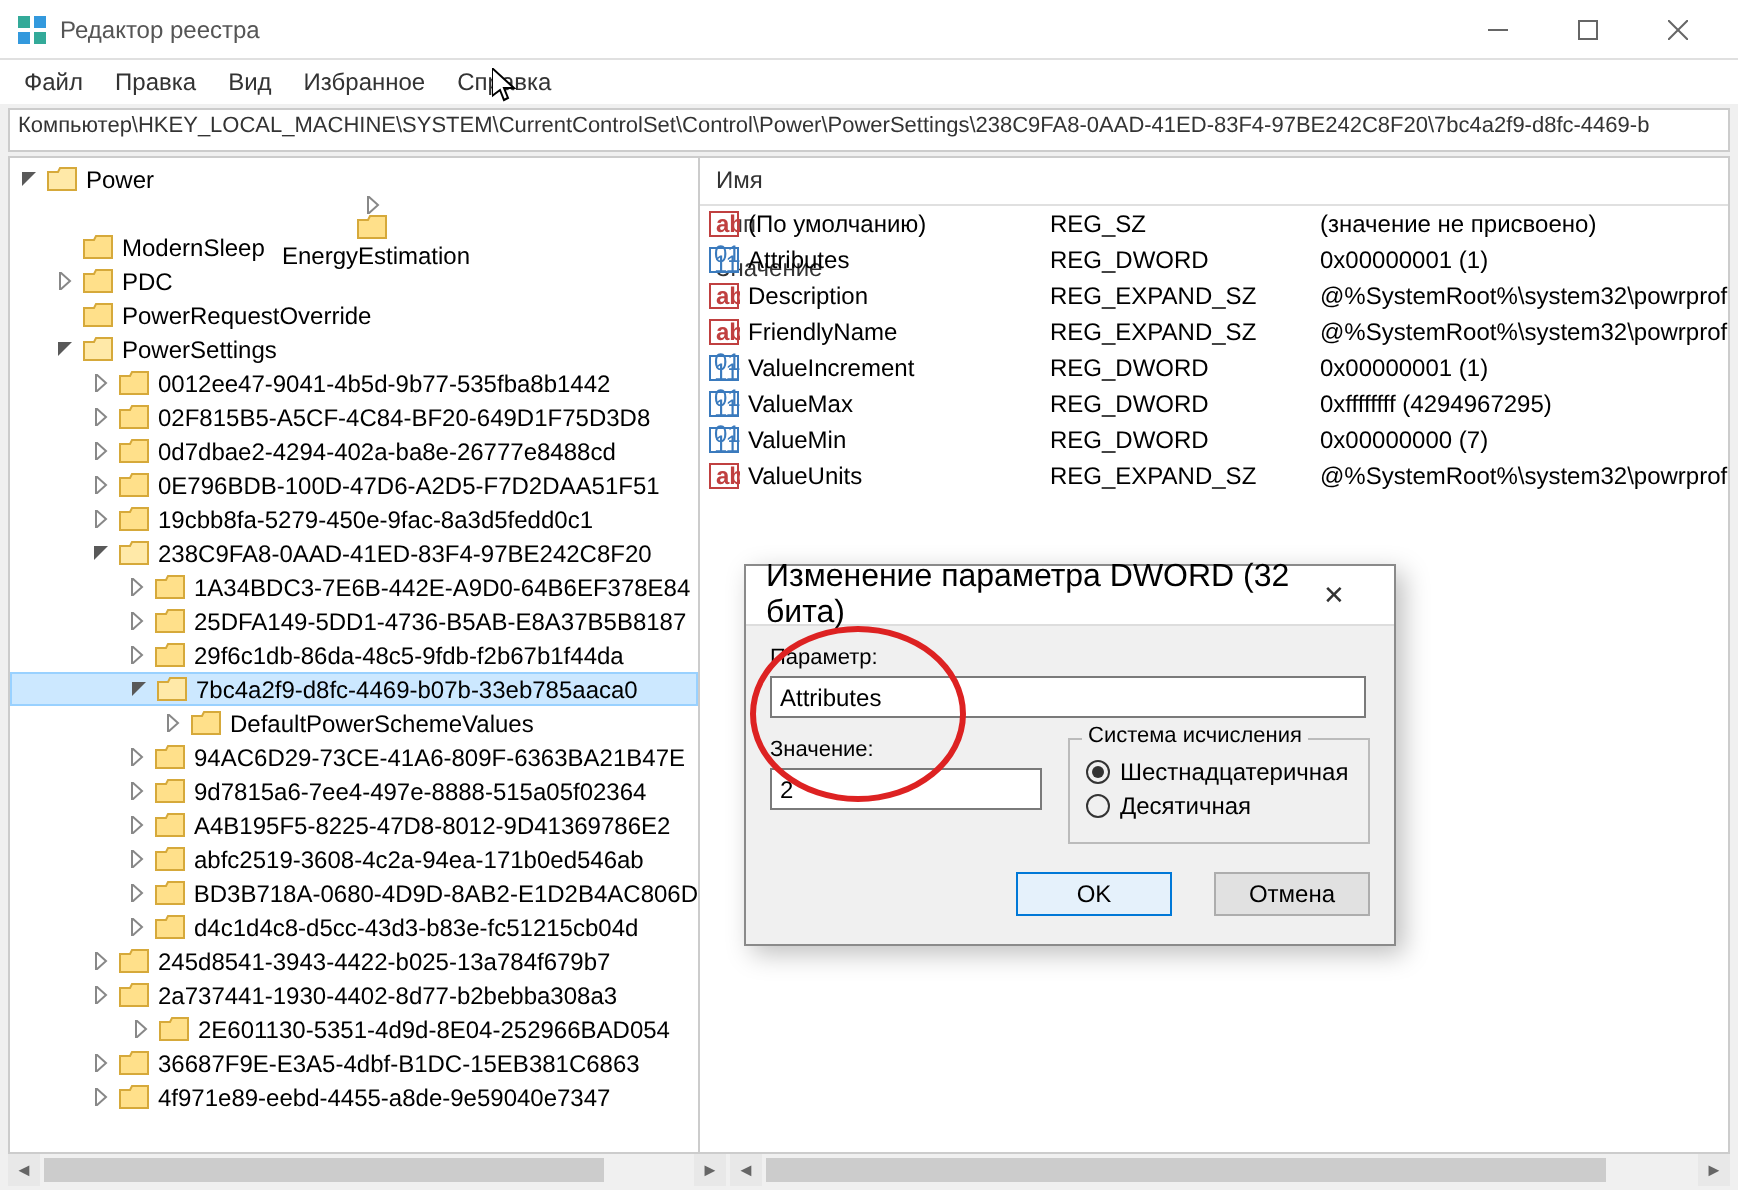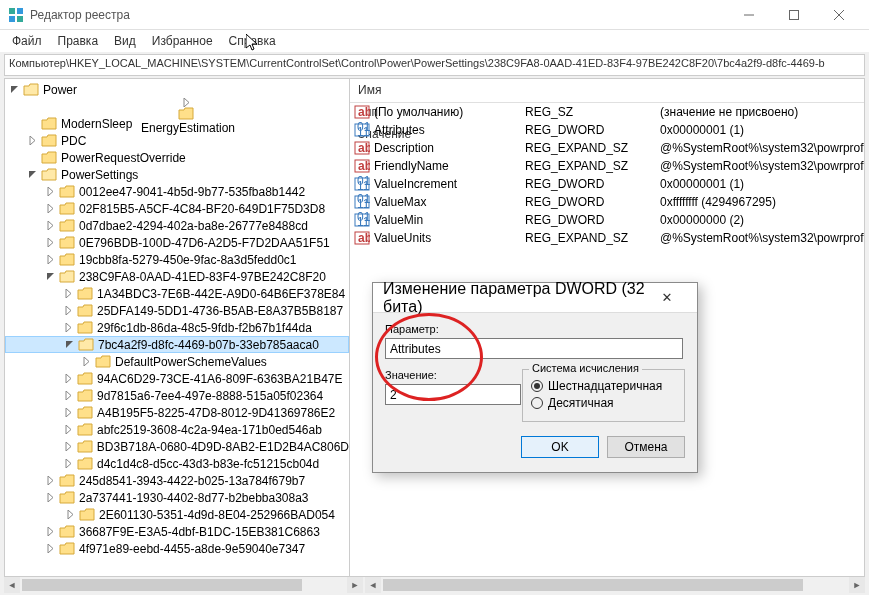--- a/index.html
+++ b/index.html
@@ -44,29 +44,29 @@
 .statusbar { height: 18px; background: #f0f0f0; }
 
 .dialog { position: absolute; left: 372px; top: 282px; width: 326px; background: #f0f0f0; border: 1px solid #8a8a8a; box-shadow: 4px 4px 12px rgba(0,0,0,0.25); }
 .dlg-title { height: 30px; display: flex; align-items: center; padding: 0 10px; background: #fff; border-bottom: 1px solid #ddd; }
 .dlg-title .t { flex: 1; font-size: 16px; color: #000; }
 .dlg-close { width: 40px; text-align: center; font-size: 13px; color: #333; }
 .dlg-body { padding: 10px 12px 14px; }
 .dlg-label { font-size: 11px; color: #000; margin-bottom: 3px; }
 .dlg-input { width: 298px; height: 21px; border: 1px solid #7a7a7a; background: #fff; padding: 2px 4px; font-size: 12px; }
 .dlg-input.ro { background: #fff; color: #000; }
-.dlg-row2 { display: flex; gap: 1px; margin-top: 10px; justify-content: center; }
+.dlg-row2 { display: flex; gap: 13px; margin-top: 10px; justify-content: center; }
 .dlg-left { flex: 0 0 136px; }
 .dlg-left .dlg-input { width: 136px; }
 .dlg-group { border: 1px solid #bbb; padding: 6px 8px 8px; position: relative; flex: 1; }
 .dlg-group .legend { position: absolute; top: -8px; left: 6px; background: #f0f0f0; padding: 0 3px; font-size: 11px; }
 .radio-row { display: flex; align-items: center; gap: 5px; font-size: 11px; margin: 3px 0; }
 .radio-dot { width: 12px; height: 12px; border: 1px solid #333; border-radius: 50%; display: inline-flex; align-items: center; justify-content: center; }
 .radio-dot.checked::after { content: ''; width: 6px; height: 6px; background: #333; border-radius: 50%; }
-.dlg-btns { display: flex; gap: 8px; justify-content: flex-end; margin-top: 14px; }
+.dlg-btns { display: flex; gap: 21px; justify-content: flex-end; margin-top: 14px; }
 .dlg-btn { width: 78px; height: 22px; border: 1px solid #adadad; background: #e1e1e1; font-size: 12px; text-align: center; line-height: 20px; }
 .dlg-btn.primary { border: 1px solid #0078d7; background: #e5f1fb; }
 .redcircle { position: absolute; border: 3px solid #d22; border-radius: 50%; pointer-events: none; }
 
 .scrollbar-h { height: 16px; background: #f0f0f0; display: flex; align-items: center; margin: 0 4px; }
 .sb-btn { width: 16px; height: 16px; background: #e8e8e8; display: flex; align-items: center; justify-content: center; color: #666; font-size: 9px; }
 .sb-track { flex: 1; height: 16px; background: #f0f0f0; position: relative; }
 .sb-thumb { position: absolute; height: 12px; top: 2px; background: #ccc; }
 </style>
 </head>
@@ -497,21 +497,21 @@
         <div class="listrow">
           <span class="valicon">
             <svg width="16" height="16">
               <rect x="1" y="2" width="14" height="12" fill="#fff" stroke="#3a7abd"></rect>
               <text x="3" y="9" font-size="6" fill="#3a7abd">011</text>
               <text x="3" y="14" font-size="6" fill="#3a7abd">110</text>
             </svg>
           </span>
           <span class="cell cell-name">ValueMin</span>
           <span class="cell cell-type">REG_DWORD</span>
-          <span class="cell cell-value">0x00000000 (2)</span>
+          <span class="cell cell-value">0x00000000 (7)</span>
         </div>
         <div class="listrow">
           <span class="valicon">
             <svg width="16" height="16">
               <rect x="1" y="2" width="14" height="12" fill="#fff" stroke="#c04040"></rect>
               <text x="4" y="12" font-size="8" fill="#c04040" font-weight="bold">ab</text>
             </svg>
           </span>
           <span class="cell cell-name">ValueUnits</span>
           <span class="cell cell-type">REG_EXPAND_SZ</span>

